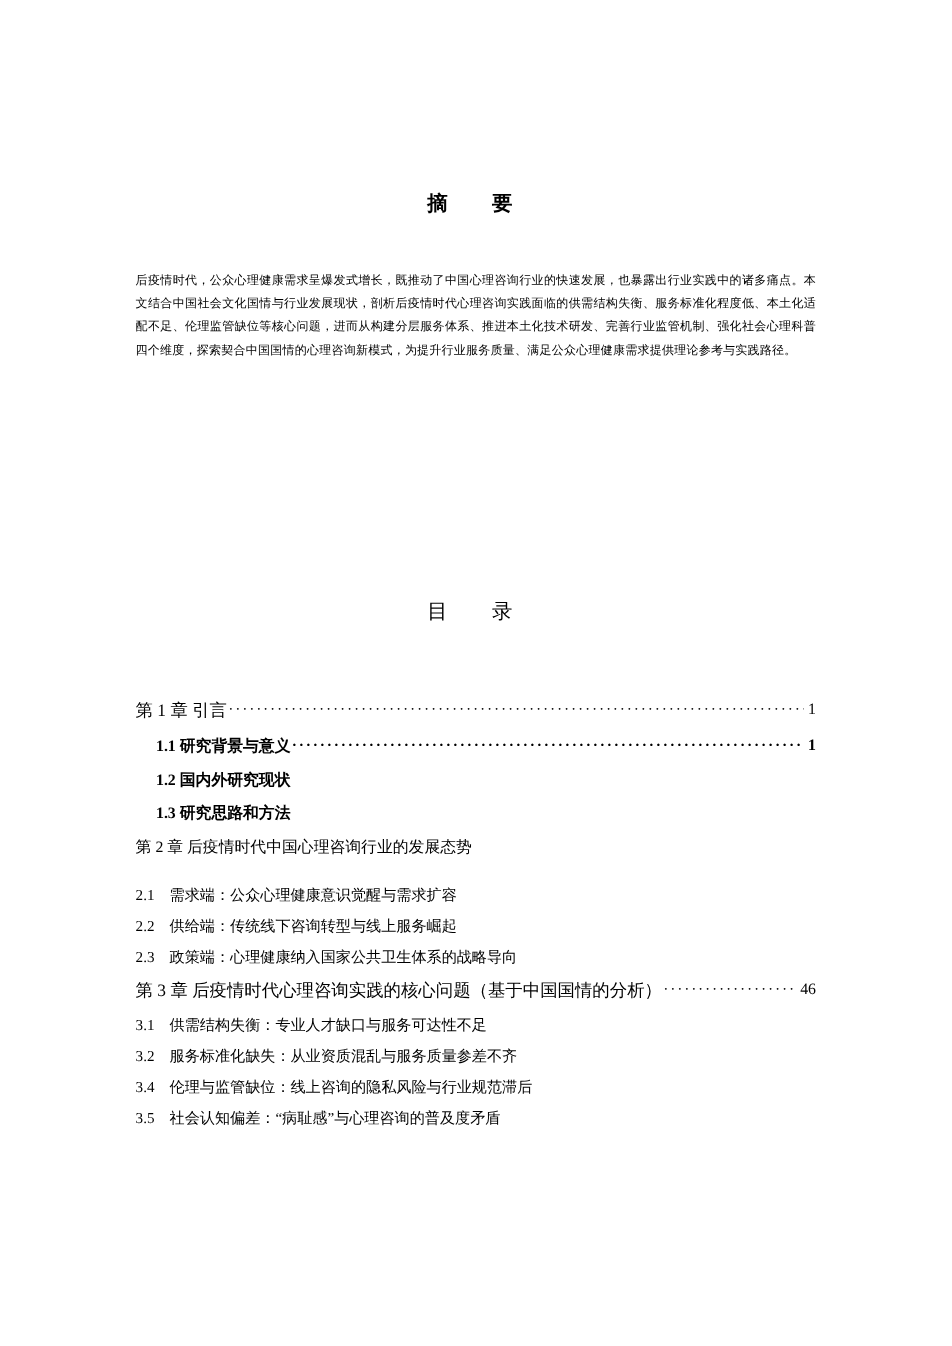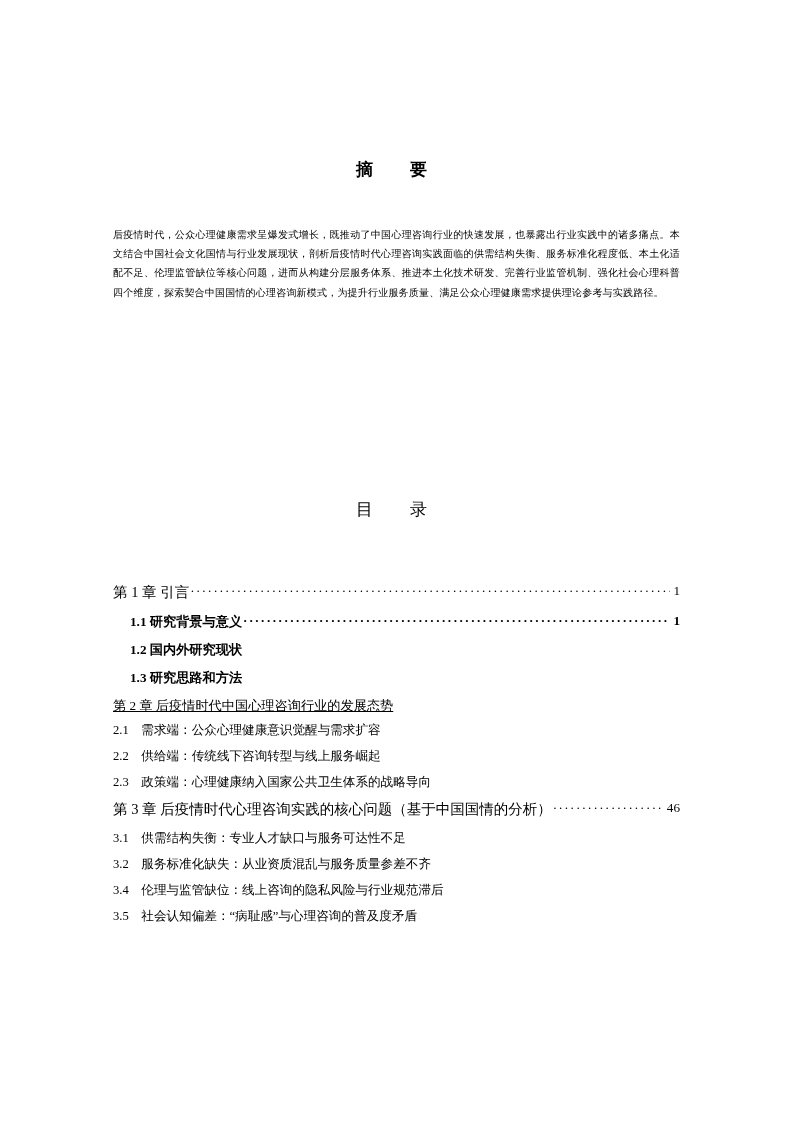--- a/index.html
+++ b/index.html
@@ -70,23 +70,22 @@
     padding-left: 0;
   }
   .toc-l2 {
     font-size: 13.2px;
     margin-bottom: 10px;
     padding-left: 17px;
     font-weight: bold;
   }
   .toc-l1-plain {
     font-size: 13.2px;
-    margin-bottom: 7px;
+    margin-bottom: 23px;
     padding-left: 0;
-    text-decoration: underline;
   }
   .toc-l2-plain {
     font-size: 12.6px;
     margin-bottom: 9px;
     padding-left: 0;
   }
   .toc-text {
     flex: 0 0 auto;
   }
   .toc-leader {

